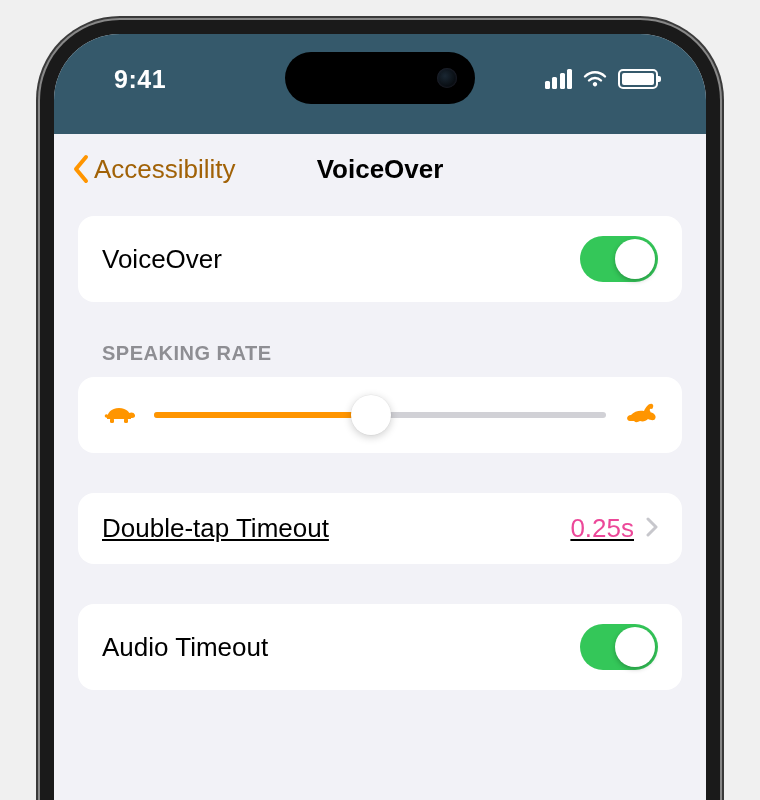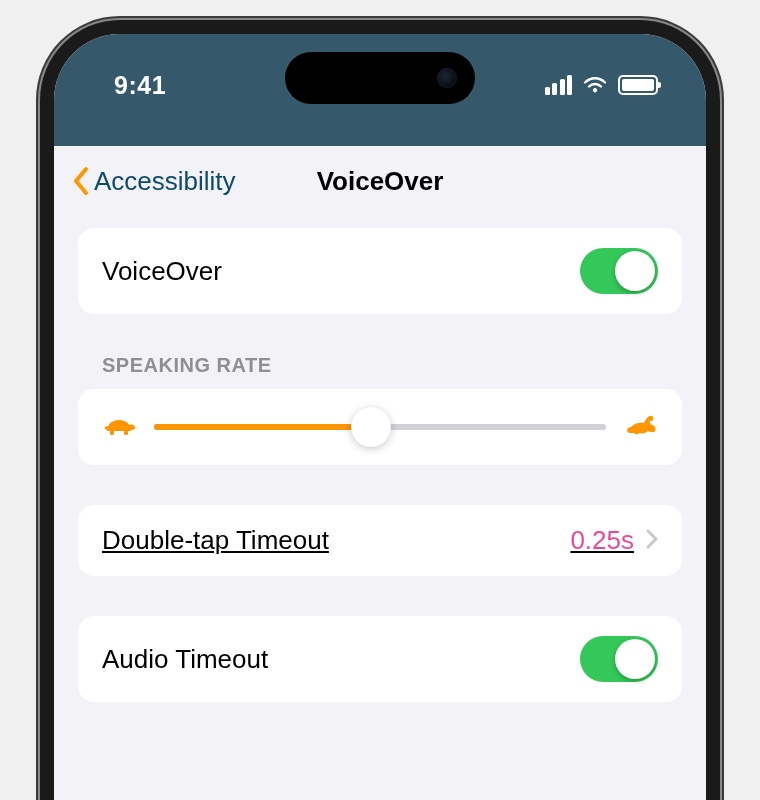--- a/index.html
+++ b/index.html
@@ -26,21 +26,21 @@
     }
     .screen {
       width: 100%;
       height: 100%;
       background: #f2f2f7;
       border-radius: 66px 66px 0 0;
       overflow: hidden;
       position: relative;
     }
     .status-bar {
-      height: 112px;
+      height: 100px;
       background: #35596b;
       display: flex;
       align-items: center;
       justify-content: space-between;
       padding: 0 48px 10px 60px;
       color: #fff;
       position: relative;
     }
     .dynamic-island {
       position: absolute;
@@ -80,21 +80,21 @@
     .nav-bar {
       height: 70px;
       background: #f2f2f7;
       display: flex;
       align-items: center;
       position: relative;
       padding: 0 18px;
     }
     .back-button {
       display: flex; align-items: center; gap: 4px;
-      color: #0c4a6e; font-size: 26px; cursor: pointer;
+      color: #a16207; font-size: 26px; cursor: pointer;
     }
     .chevron-left svg { display: block; }
     .nav-title {
       position: absolute; left: 50%; transform: translateX(-50%);
       font-size: 26px; font-weight: 600; color: #000;
     }
 
     .content { padding: 12px 24px; }
     .cell-group { background: #fff; border-radius: 16px; margin-bottom: 40px; }
     .cell {

